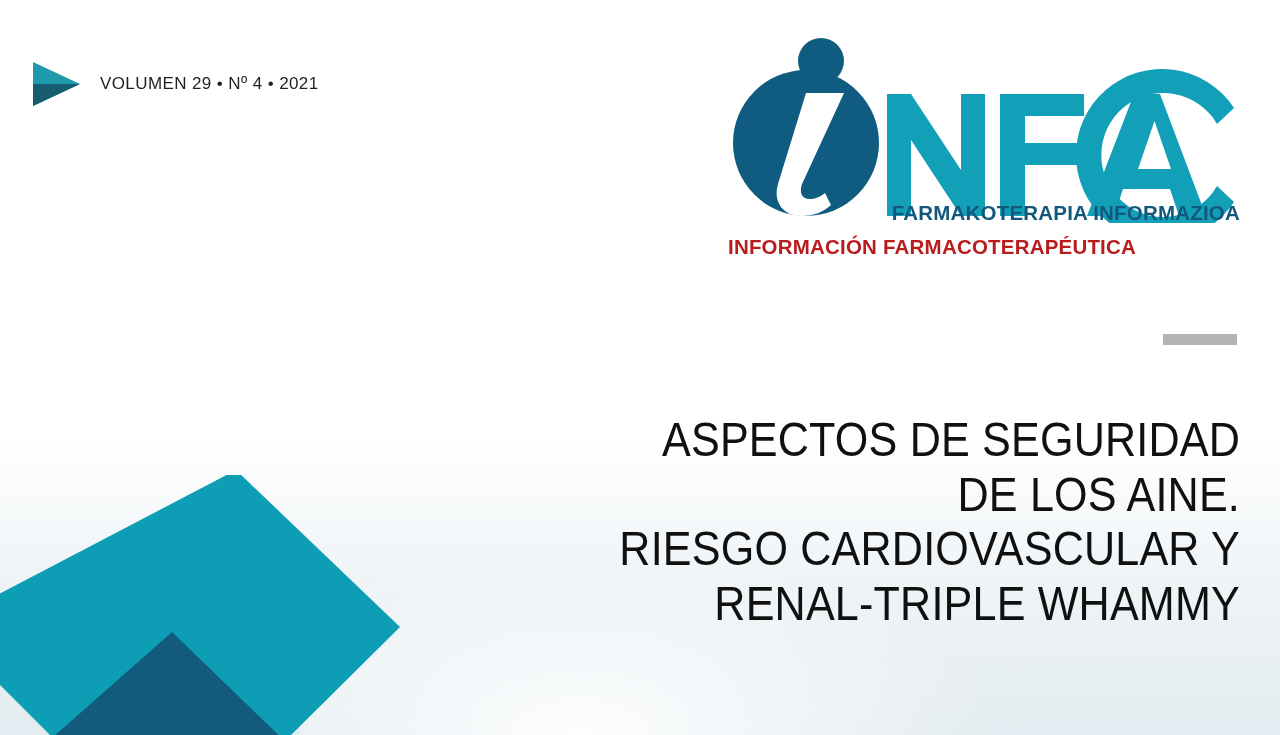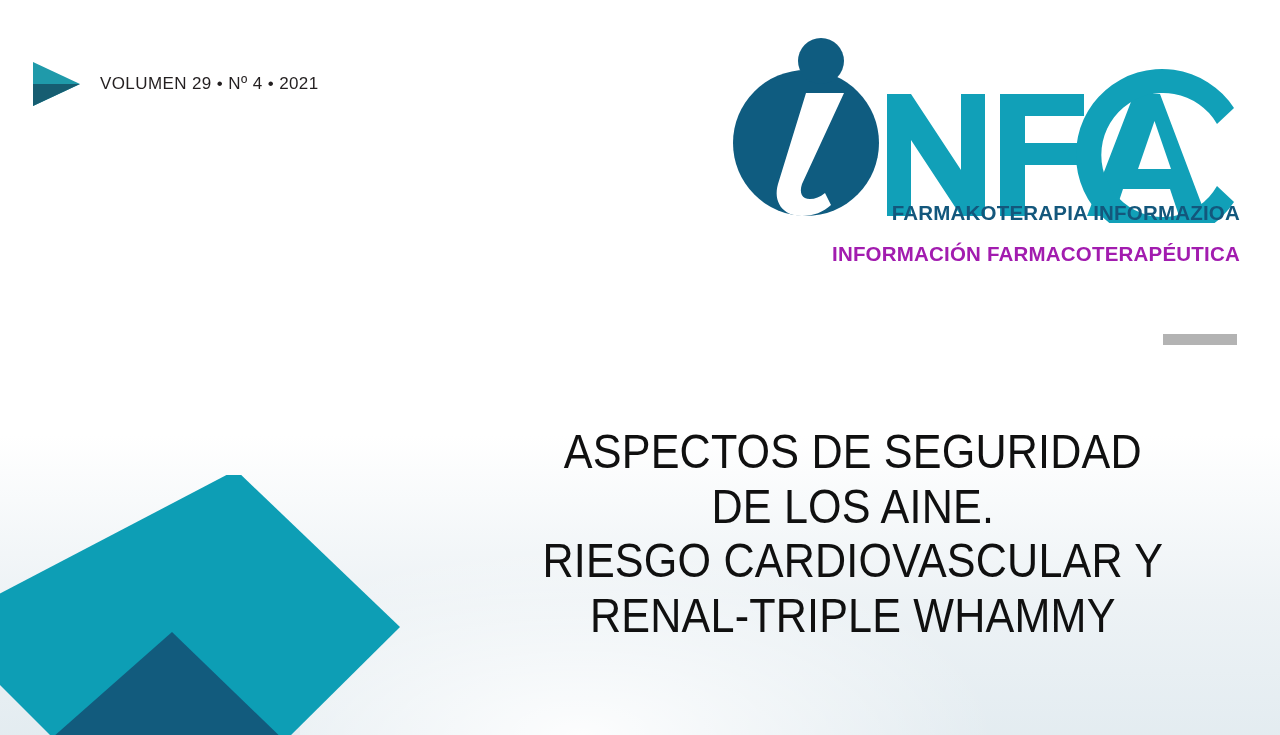--- a/index.html
+++ b/index.html
@@ -99,48 +99,47 @@
     letter-spacing: 0.2px;
     color: #13577c;
     line-height: 1.12;
     white-space: nowrap;
   }
   .logo-sub-es {
     position: absolute;
     left: 0;
     top: 198px;
     width: 512px;
-    text-align: right;
+    text-align: left;
     font-family: "Liberation Sans", sans-serif;
     font-weight: bold;
     font-size: 20.5px;
     letter-spacing: 0.2px;
-    color: #a21caf;
+    color: #b91c1c;
     line-height: 1.12;
     white-space: nowrap;
-    margin-top: 7px;
   }
 
   
   .grey-rule {
     position: absolute;
     left: 1163px;
     top: 334px;
     width: 74px;
     height: 11px;
     background: #b3b3b3;
   }
 
   
   .title-block {
     position: absolute;
     right: 40px;
-    top: 424px;
+    top: 412px;
     width: 880px;
-    text-align: center;
+    text-align: right;
   }
   .title-line {
     font-family: "Liberation Sans Narrow", "Liberation Sans", sans-serif;
     font-size: 49px;
     line-height: 1.115;
     letter-spacing: 0.2px;
     color: #101010;
     white-space: nowrap;
     transform: scaleX(0.88);
     transform-origin: right center;

